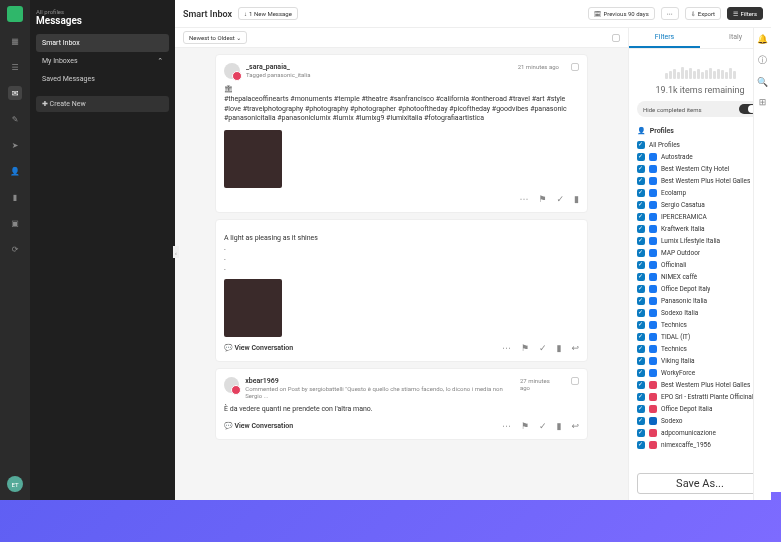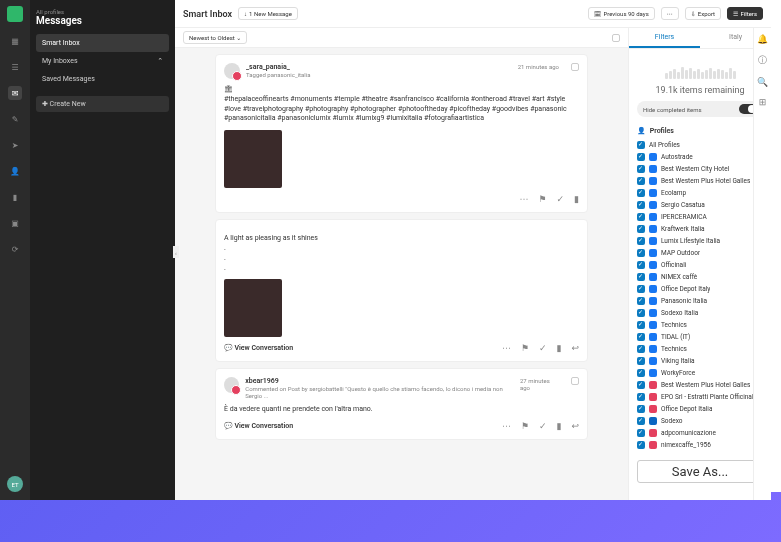--- a/index.html
+++ b/index.html
@@ -60,21 +60,21 @@
 .sect .sp{flex:1}
 .plist{flex:1;overflow-y:auto;padding:0 8px}
 .pitem{display:flex;align-items:center;gap:4px;padding:2px 0;font-size:6.5px;cursor:pointer}
 .pchk{width:8px;height:8px;background:#0b7bc1;border-radius:2px;position:relative;flex-shrink:0}
 .pchk::after{content:"✓";color:#fff;font-size:6px;position:absolute;top:-1px;left:1px}
 .pico{width:8px;height:8px;border-radius:2px;flex-shrink:0}
 .pico.fb{background:#1877f2}
 .pico.ig{background:#e4405f}
 .pico.li{background:#0a66c2}
 .pname{white-space:nowrap;overflow:hidden;text-overflow:ellipsis}
-.saveas{margin:4px 8px 17px;border:1px solid #ccc;border-radius:3px;text-align:center;padding:3px 0;font-size:13px;cursor:pointer}
+.saveas{margin:4px 8px 6px;border:1px solid #ccc;border-radius:3px;text-align:center;padding:3px 0;font-size:11px;cursor:pointer}
 .righticons{position:absolute;right:0;top:28px;width:18px;background:#fff;border-left:1px solid #eee;height:472px;display:flex;flex-direction:column;align-items:center;gap:10px;padding-top:6px;color:#888}
 .righticons div{cursor:pointer;font-size:9px}
 .collapse{position:absolute;left:173px;top:246px;width:6px;height:12px;background:#eee;cursor:pointer;font-size:6px;display:flex;align-items:center;justify-content:center;color:#888}
 </style>
 </head>
 <body>
 <div class="bg-gradient"></div>
 
 <div class="app">
 <div class="rail">

